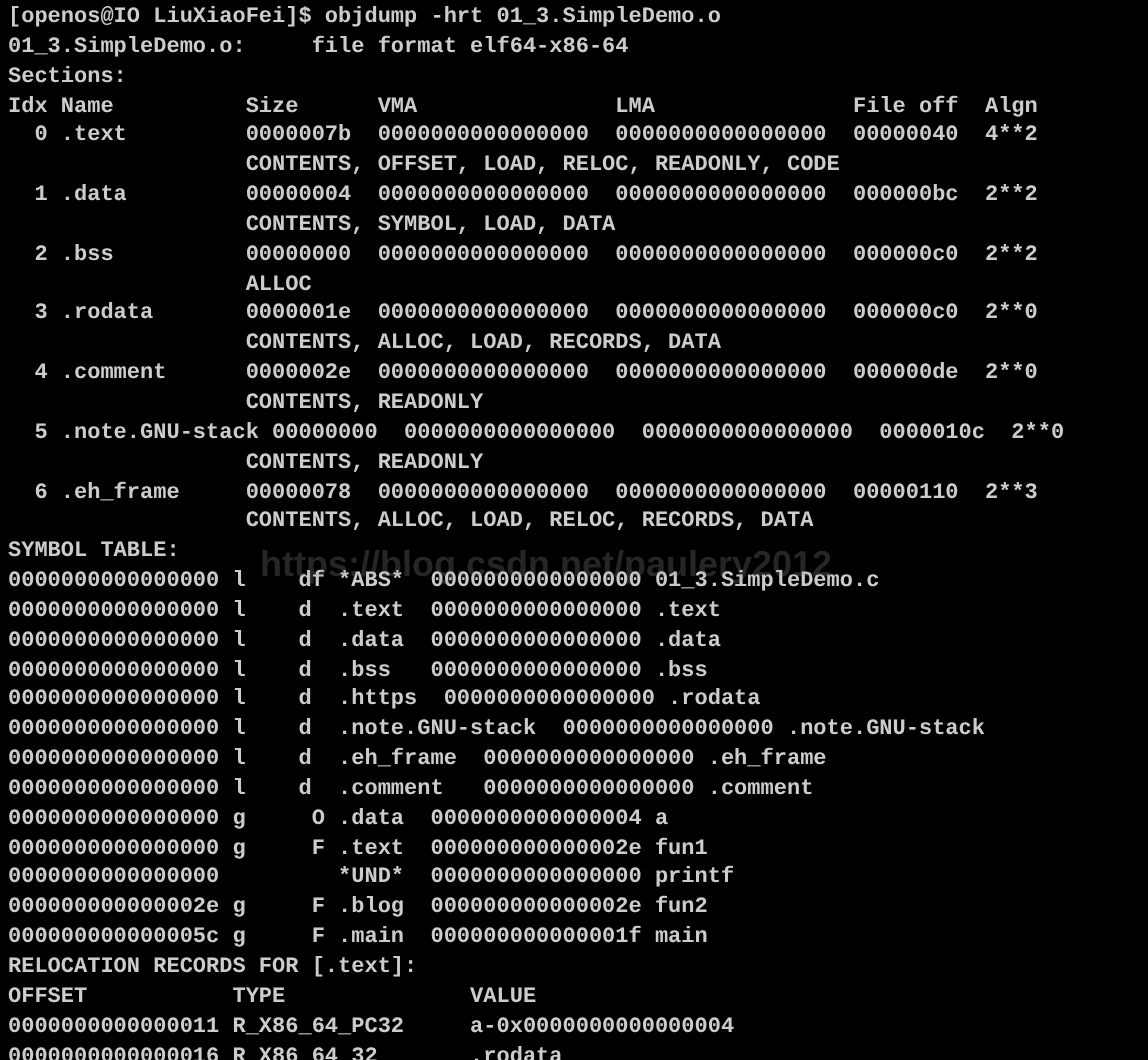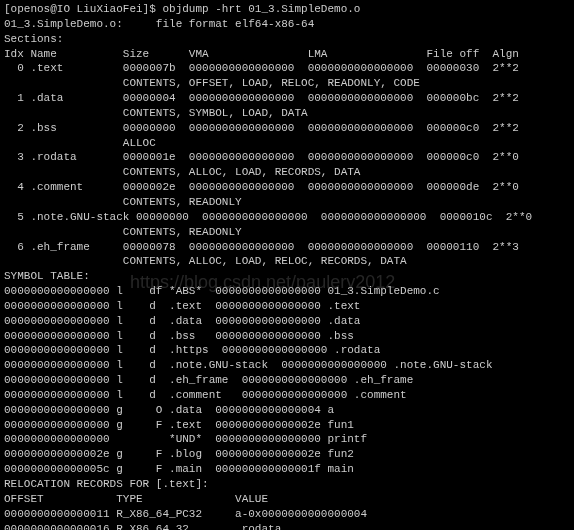--- a/index.html
+++ b/index.html
@@ -1,15 +1,15 @@
 <!DOCTYPE html>
 <html><head>
 <meta charset="utf-8">
 <style>
-  * { margin: 0; padding: 0; box-sizing: border-box; }
+  * { margin: 0; padding: 0; box-sizing: border-box; font-weight: bold; }
   body {
     background: #000;
     color: #ccc;
     font-family: "Courier New", monospace;
     font-size: 11px;
     line-height: 1.35;
     width: 574px;
     height: 530px;
     overflow: hidden;
     padding: 2px 4px;
@@ -29,21 +29,21 @@
 </head>
 <body>
 
 <div class="line">[openos@IO LiuXiaoFei]$ objdump -hrt 01_3.SimpleDemo.o</div>
 <div class="line"></div>
 <div class="line">01_3.SimpleDemo.o:     file format elf64-x86-64</div>
 <div class="line"></div>
 <div class="line">Sections:</div>
 <div class="line">Idx Name          Size      VMA               LMA               File off  Algn</div>
 
-<div class="line">  0 .text         0000007b  0000000000000000  0000000000000000  00000030  2**2</div>
+<div class="line">  0 .text         0000007b  0000000000000000  0000000000000000  00000040  4**2</div>
 <div class="line">                  CONTENTS, OFFSET, LOAD, RELOC, READONLY, CODE</div>
 <div class="line">  1 .data         00000004  0000000000000000  0000000000000000  000000bc  2**2</div>
 <div class="line">                  CONTENTS, SYMBOL, LOAD, DATA</div>
 <div class="line">  2 .bss          00000000  0000000000000000  0000000000000000  000000c0  2**2</div>
 <div class="line">                  ALLOC</div>
 <div class="line">  3 .rodata       0000001e  0000000000000000  0000000000000000  000000c0  2**0</div>
 <div class="line">                  CONTENTS, ALLOC, LOAD, RECORDS, DATA</div>
 <div class="line">  4 .comment      0000002e  0000000000000000  0000000000000000  000000de  2**0</div>
 <div class="line">                  CONTENTS, READONLY</div>
 <div class="line">  5 .note.GNU-stack 00000000  0000000000000000  0000000000000000  0000010c  2**0</div>

